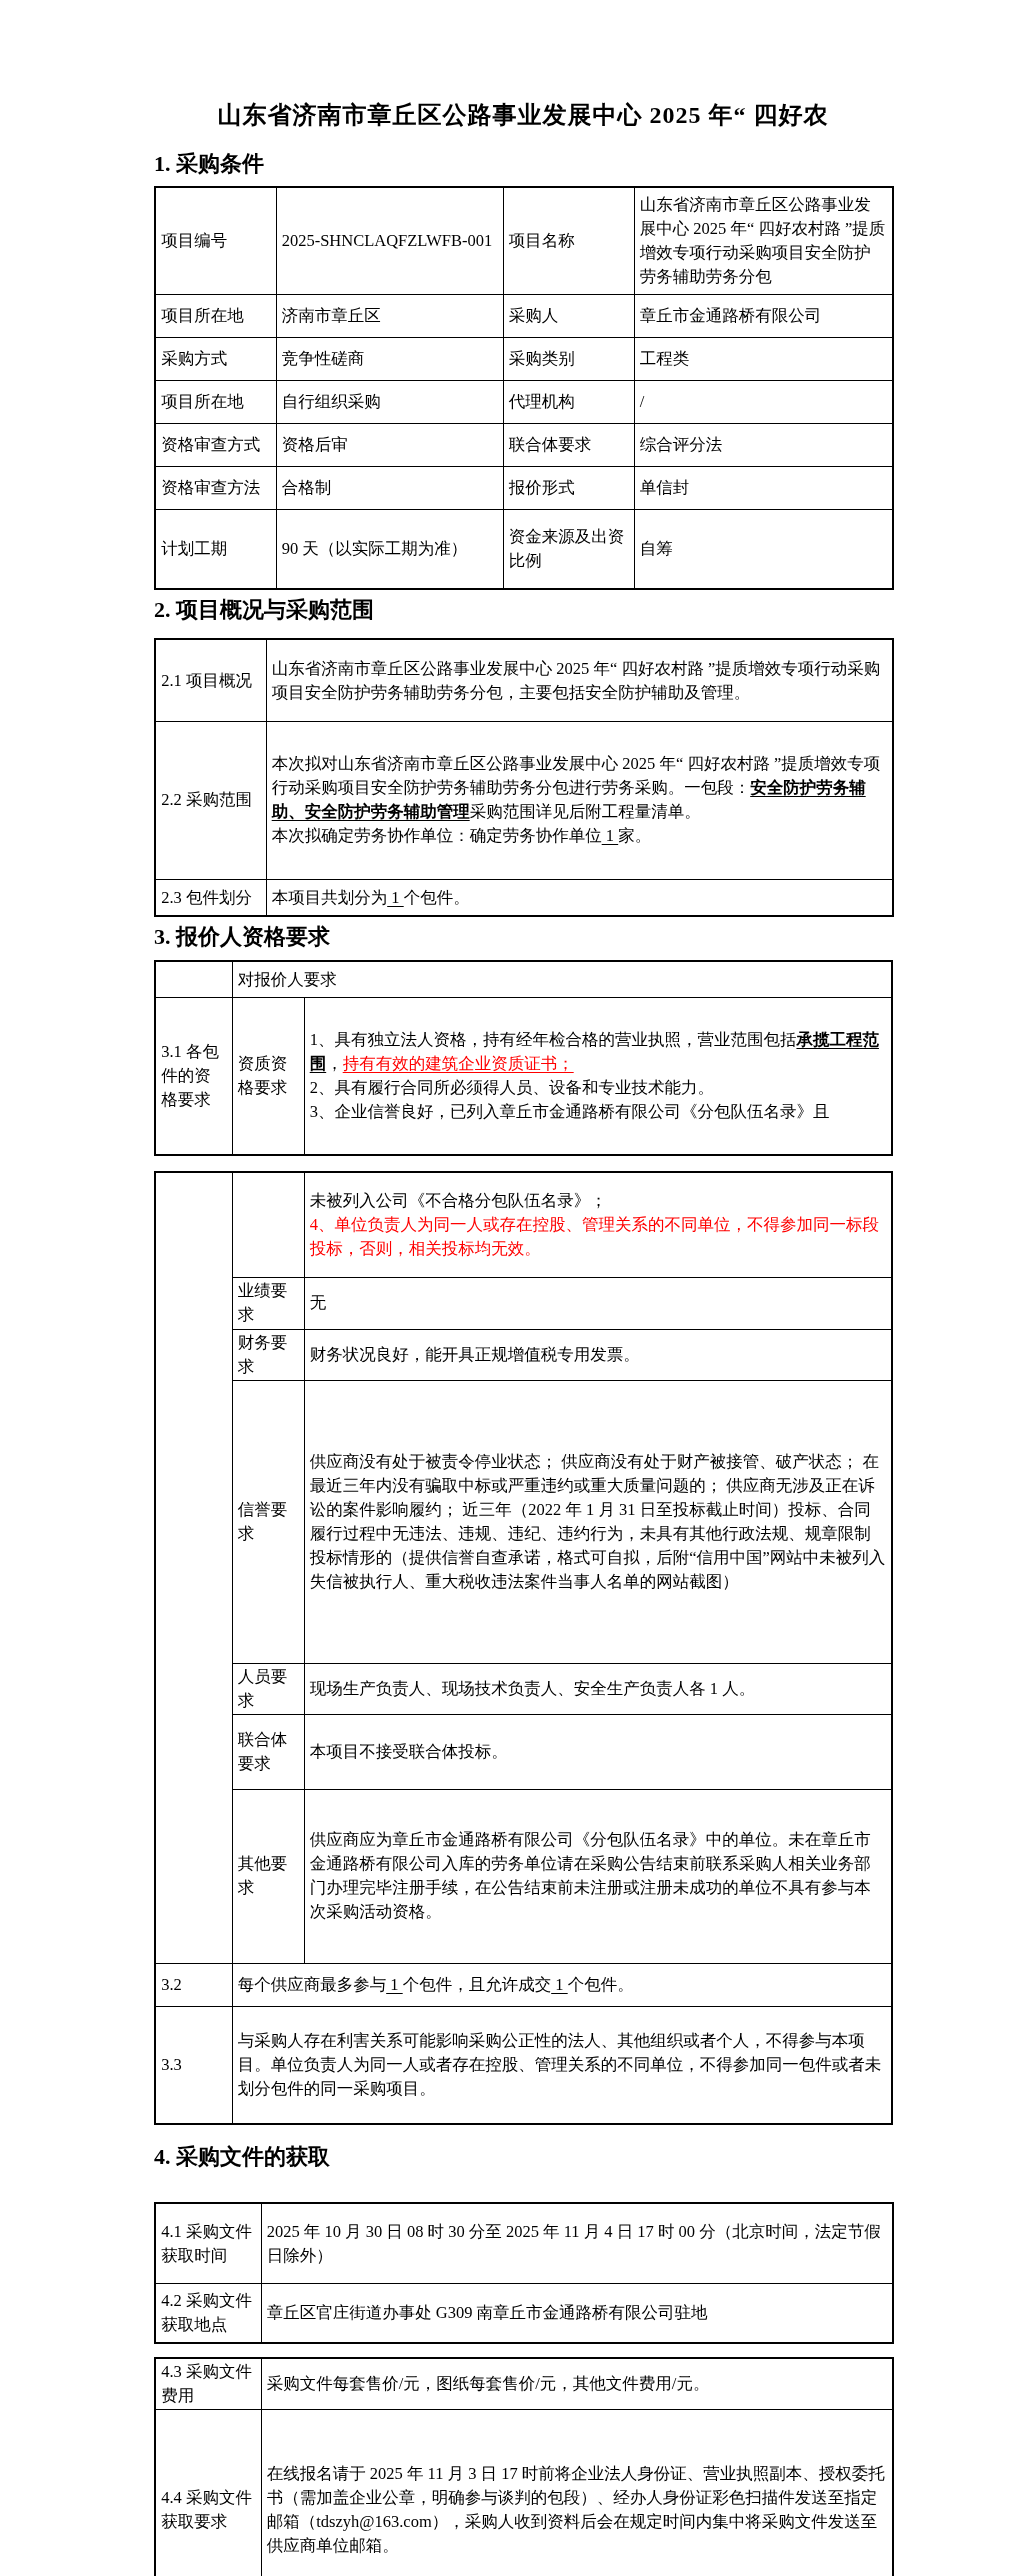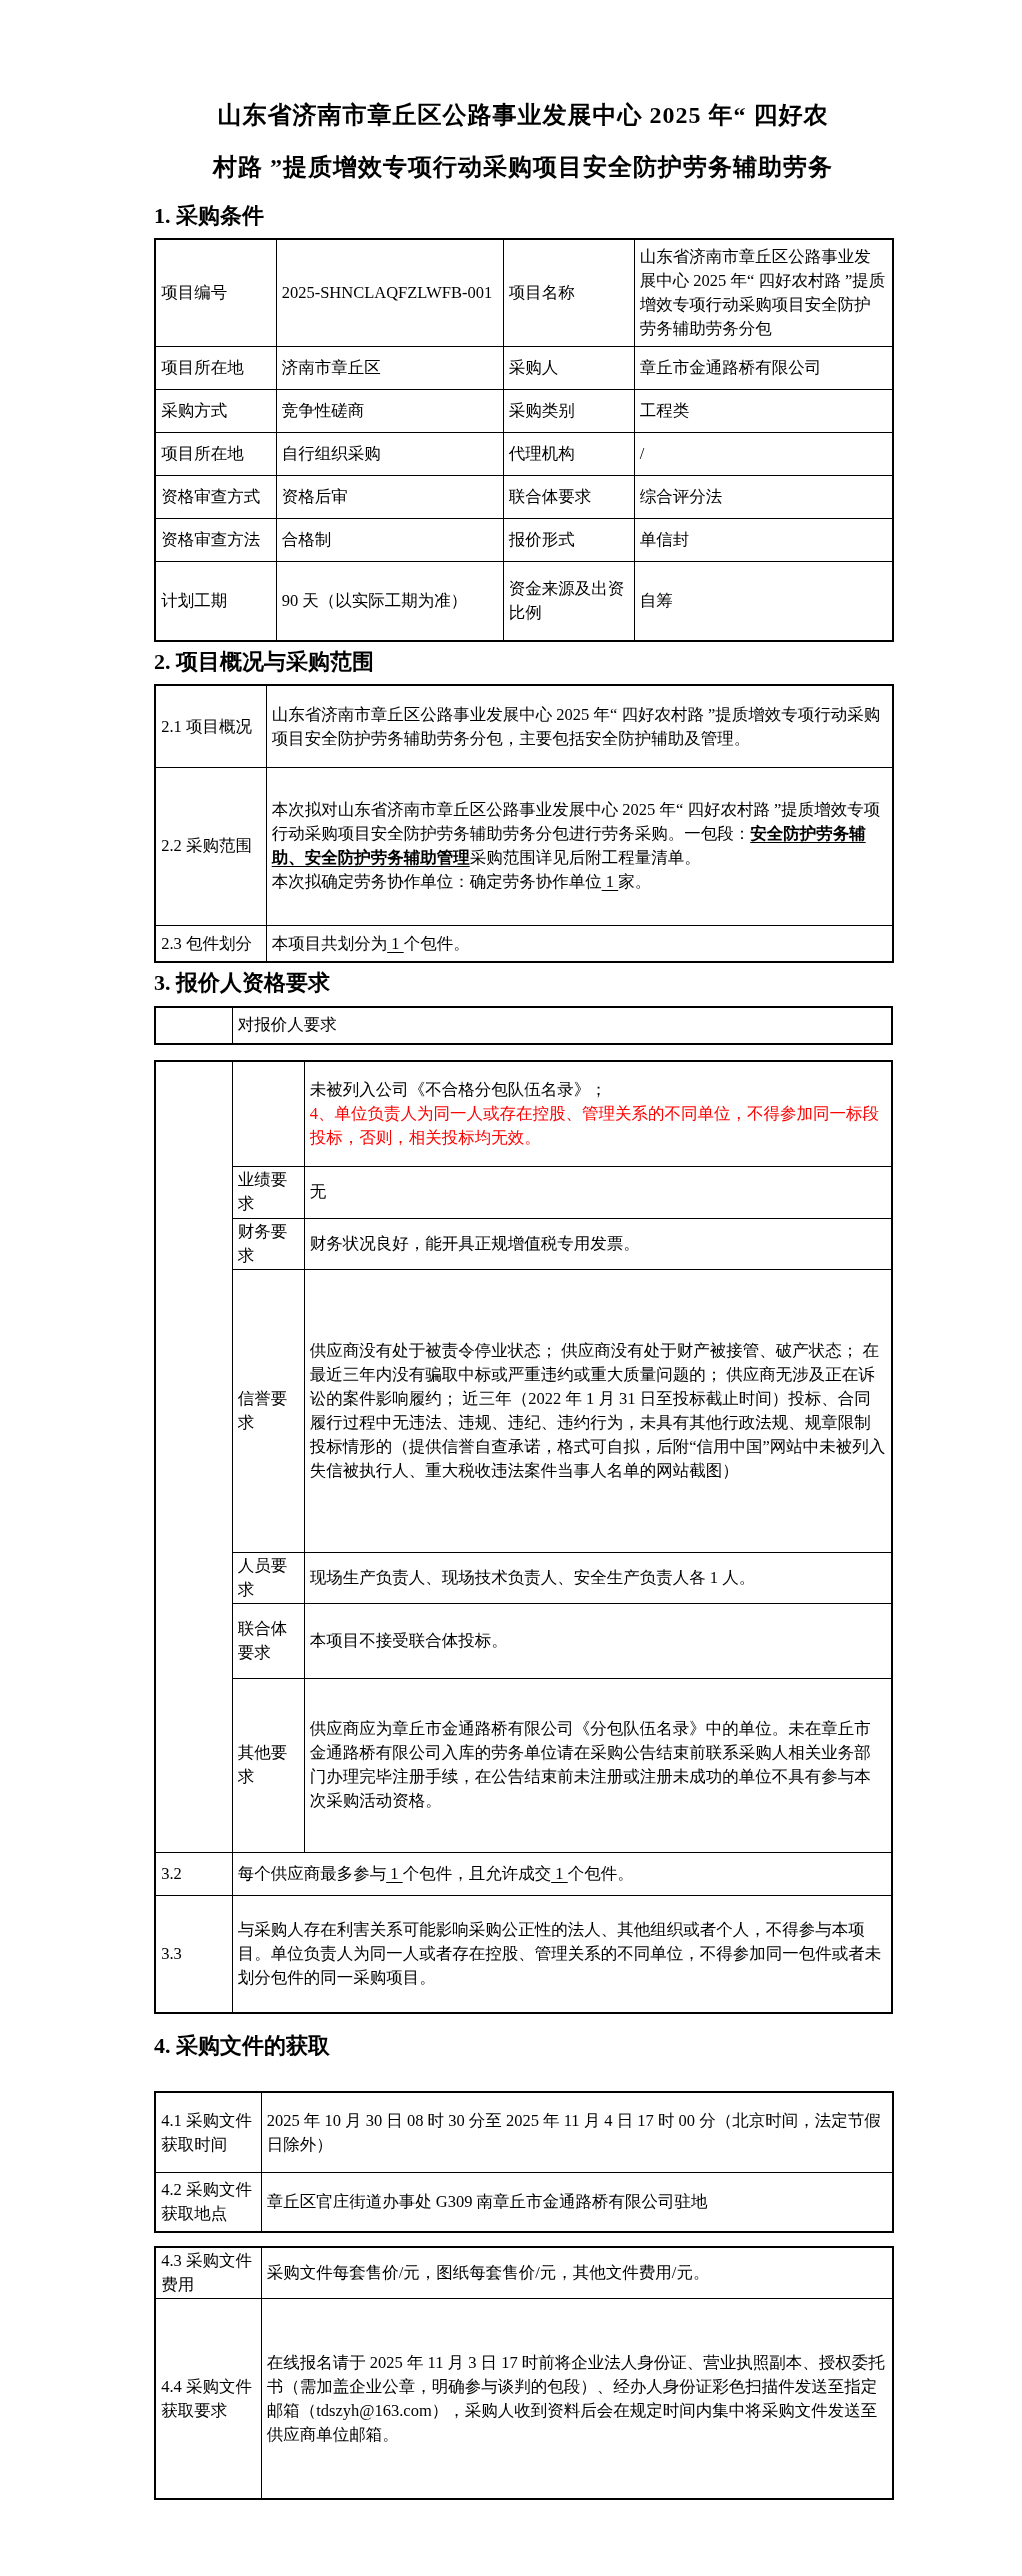--- a/index.html
+++ b/index.html
@@ -25,21 +25,20 @@
   p { margin:0; }
 </style>
 </head>
 <body>
 
 <div class="page">
   <div class="content">
 
     <div class="doc-title">
       <div>山东省济南市章丘区公路事业发展中心 2025 年“ 四好农</div>
-      <div>村路 ”提质增效专项行动采购项目安全防护劳务辅助劳务</div>
     </div>
 
     <div class="sec" style="margin-top:11.3px">1. 采购条件</div>
 
     <table class="doc" style="margin-top:9.8px">
       <colgroup>
           <col style="width:121px">
           <col style="width:227px">
           <col style="width:131px">
           <col style="width:259px">
@@ -85,21 +84,21 @@
         <td>计划工期</td>
         <td>90 天（以实际工期为准）</td>
         <td class="lh72">资金来源及出资比例</td>
         <td>自筹</td>
       </tr>
     </tbody>
       </table>
 
     <div class="sec" style="margin-top:8.2px">2. 项目概况与采购范围</div>
 
-    <table class="doc" style="margin-top:10px">
+    <table class="doc" style="margin-top:16px">
       <colgroup>
           <col style="width:111px">
           <col style="width:627px">
         </colgroup>
       <tbody>
           <tr style="height:82px">
         <td>2.1 项目概况</td>
         <td class="lh52">山东省济南市章丘区公路事业发展中心 2025 年“ 四好农村路 ”提质增效专项行动采购项目安全防护劳务辅助劳务分包，主要包括安全防护辅助及管理。</td>
       </tr>
       <tr style="height:158px">
@@ -121,20 +120,29 @@
     <table class="doc" style="margin-top:10.3px">
       <colgroup>
           <col style="width:77px">
           <col style="width:72px">
           <col style="width:588px">
         </colgroup>
       <tbody>
           <tr style="height:37px">
         <td></td>
         <td colspan="2">对报价人要求</td>
+      </tr>
+      <tr style="height:157px">
+        <td class="lh88">3.1 各包件的资格要求</td>
+        <td class="lh72">资质资格要求</td>
+        <td class="para">
+          <p><span>1、具有独立法人资格，持有经年检合格的营业执照，营业范围包括</span><span class="bu">承揽工程范围</span><span>，</span><span class="red u">持有有效的建筑企业资质证书；</span></p>
+          <p>2、具有履行合同所必须得人员、设备和专业技术能力。</p>
+          <p>3、企业信誉良好，已列入章丘市金通路桥有限公司《分包队伍名录》且</p>
+        </td>
       </tr>
     </tbody>
       </table>
 
     <table class="doc" style="margin-top:15.5px">
       <colgroup>
           <col style="width:77px">
           <col style="width:72px">
           <col style="width:588px">
         </colgroup>

